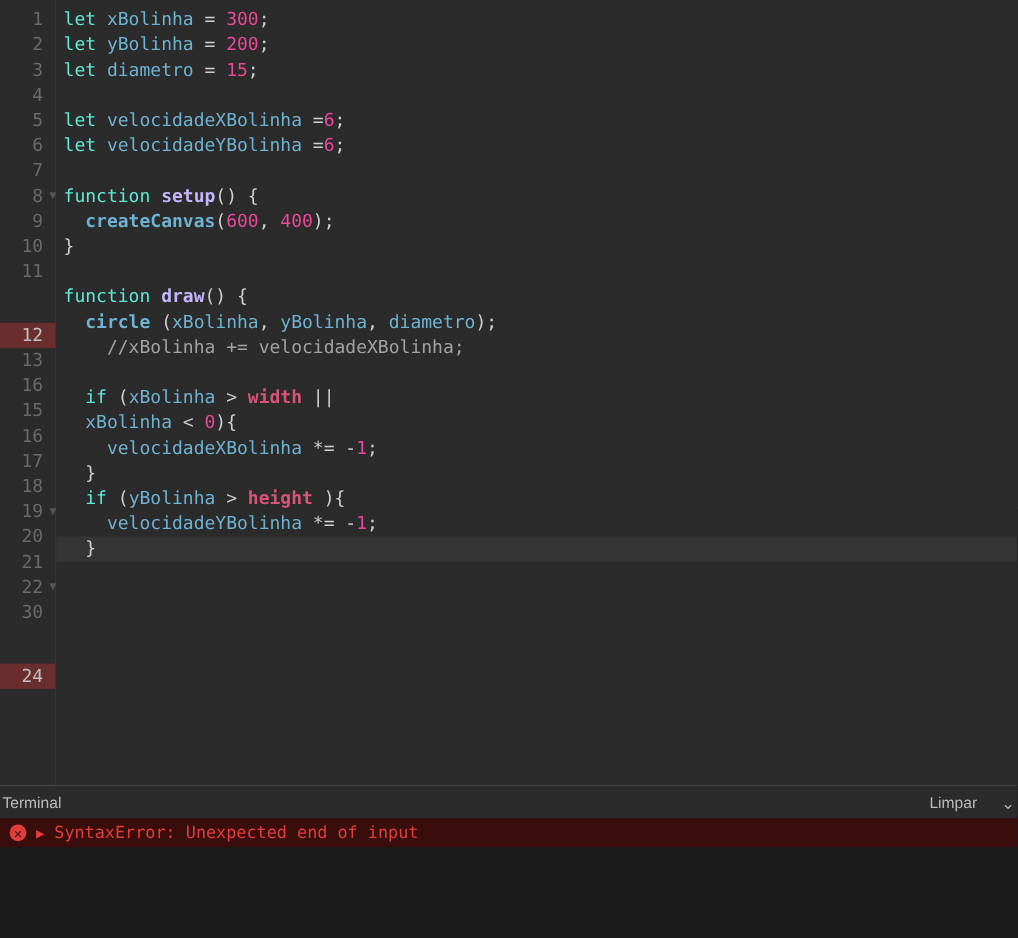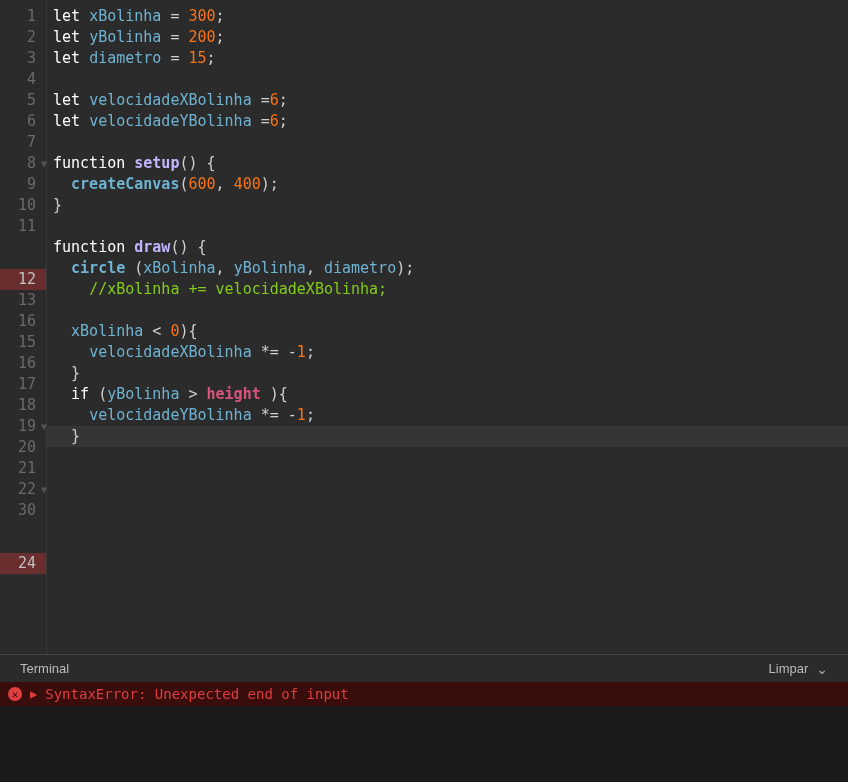--- a/index.html
+++ b/index.html
@@ -60,46 +60,46 @@
   .code .line {
     height: 21px;
     line-height: 21px;
     white-space: pre;
     padding-left: 6px;
   }
   .code .line.active {
     background: rgba(255,255,255,0.05);
   }
   
-  .kw   { color: #ffffff; }            
+  .kw   { color: #5eead4; }            
   .var  { color: #6fb3d2; }            
   .func { color: #c4b5fd; font-weight: 700; } 
   .call { color: #6fb3d2; font-weight: 600; } 
-  .num  { color: #f97316; }            
+  .num  { color: #ec4899; }            
   .op   { color: #d0d0d0; }
   .brace{ color: #d0d0d0; }
   .const{ color: #d95479; font-weight: 600; } 
-  .cmt  { color: #84cc16; font-style: normal; }
+  .cmt  { color: #a3a3a3; font-style: normal; }
 
   .terminal-bar {
     height: 28px;
     background: #2b2b2b;
     border-top: 1px solid #444;
     display: flex;
     align-items: center;
     justify-content: space-between;
-    padding: 0 20px;
+    padding: 0 2px;
     font-family: -apple-system, "Segoe UI", sans-serif;
     font-size: 13px;
     color: #bbb;
   }
   .terminal-bar .right {
     display: flex;
     align-items: center;
-    gap: 8px;
+    gap: 20px;
     cursor: pointer;
   }
   .terminal-bar .chev {
     font-size: 14px;
     color: #aaa;
   }
   .console {
     height: 100px;
     background: #1a1a1a;
   }
@@ -170,20 +170,21 @@
         <div class="line"><span class="kw">let </span><span class="var">velocidadeYBolinha</span><span class="op"> =</span><span class="num">6</span><span class="op">;</span></div>
         <div class="line"></div>
         <div class="line"><span class="kw">function </span><span class="func">setup</span><span class="op">() </span><span class="brace">{</span></div>
         <div class="line"><span class="op">  </span><span class="call">createCanvas</span><span class="op">(</span><span class="num">600</span><span class="op">, </span><span class="num">400</span><span class="op">);</span></div>
         <div class="line"><span class="brace">}</span></div>
         <div class="line"></div>
         <div class="line"><span class="kw">function </span><span class="func">draw</span><span class="op">() </span><span class="brace">{</span></div>
         <div class="line"><span class="op">  </span><span class="call">circle</span><span class="op"> (</span><span class="var">xBolinha</span><span class="op">, </span><span class="var">yBolinha</span><span class="op">, </span><span class="var">diametro</span><span class="op">);</span></div>
         <div class="line"><span class="op">    </span><span class="cmt">//xBolinha += velocidadeXBolinha;</span></div>
         <div class="line"></div>
+        <div class="line"><span class="op">  </span><span class="kw">if</span><span class="op"> (</span><span class="var">xBolinha</span><span class="op"> &gt; </span><span class="const">width</span><span class="op"> ||</span></div>
         <div class="line"><span class="op">  </span><span class="var">xBolinha</span><span class="op"> &lt; </span><span class="num">0</span><span class="op">)</span><span class="brace">{</span></div>
         <div class="line"><span class="op">    </span><span class="var">velocidadeXBolinha</span><span class="op"> *= -</span><span class="num">1</span><span class="op">;</span></div>
         <div class="line"><span class="op">  </span><span class="brace">}</span></div>
         <div class="line"><span class="op">  </span><span class="kw">if</span><span class="op"> (</span><span class="var">yBolinha</span><span class="op"> &gt; </span><span class="const">height</span><span class="op"> )</span><span class="brace">{</span></div>
         <div class="line"><span class="op">    </span><span class="var">velocidadeYBolinha</span><span class="op"> *= -</span><span class="num">1</span><span class="op">;</span></div>
         <div class="line active"><span class="op">  </span><span class="brace">}</span></div>
       </div>
   </div>
 
   <div class="terminal-bar">

